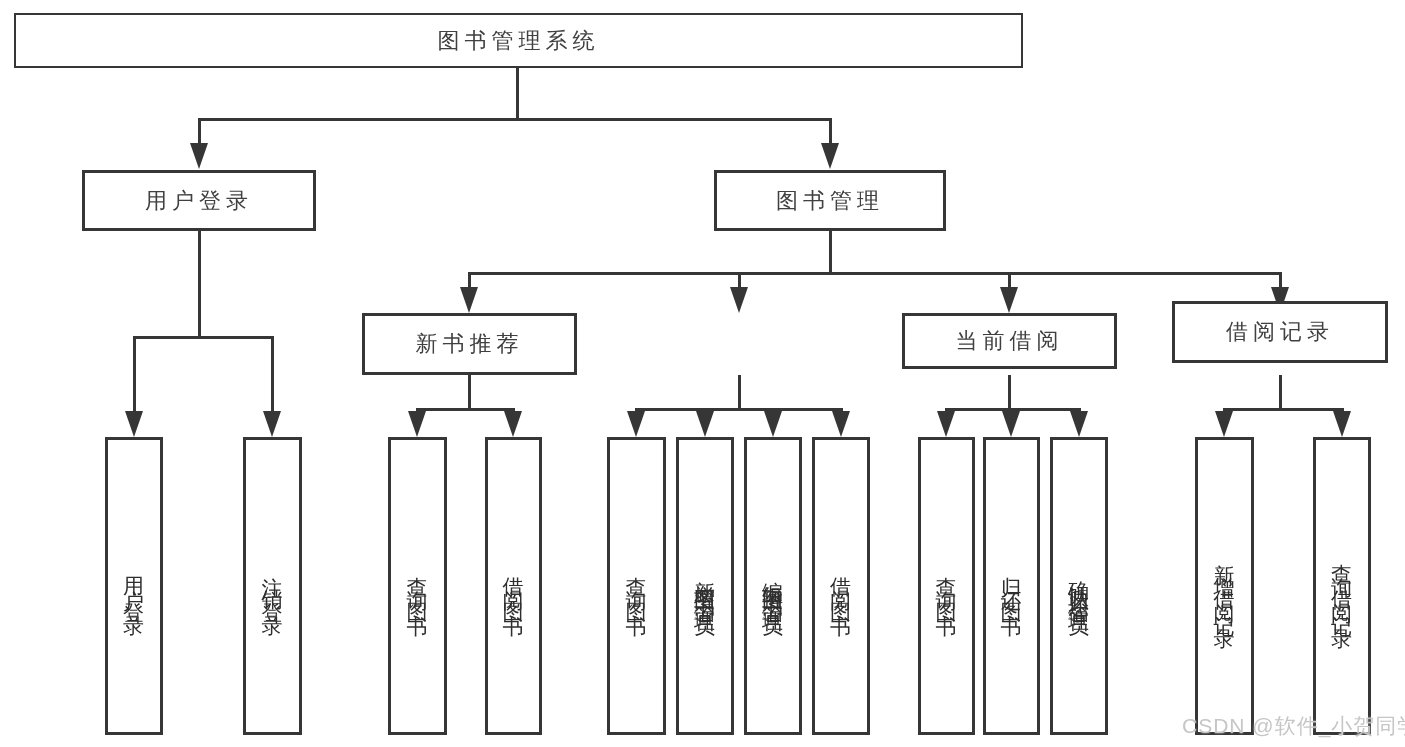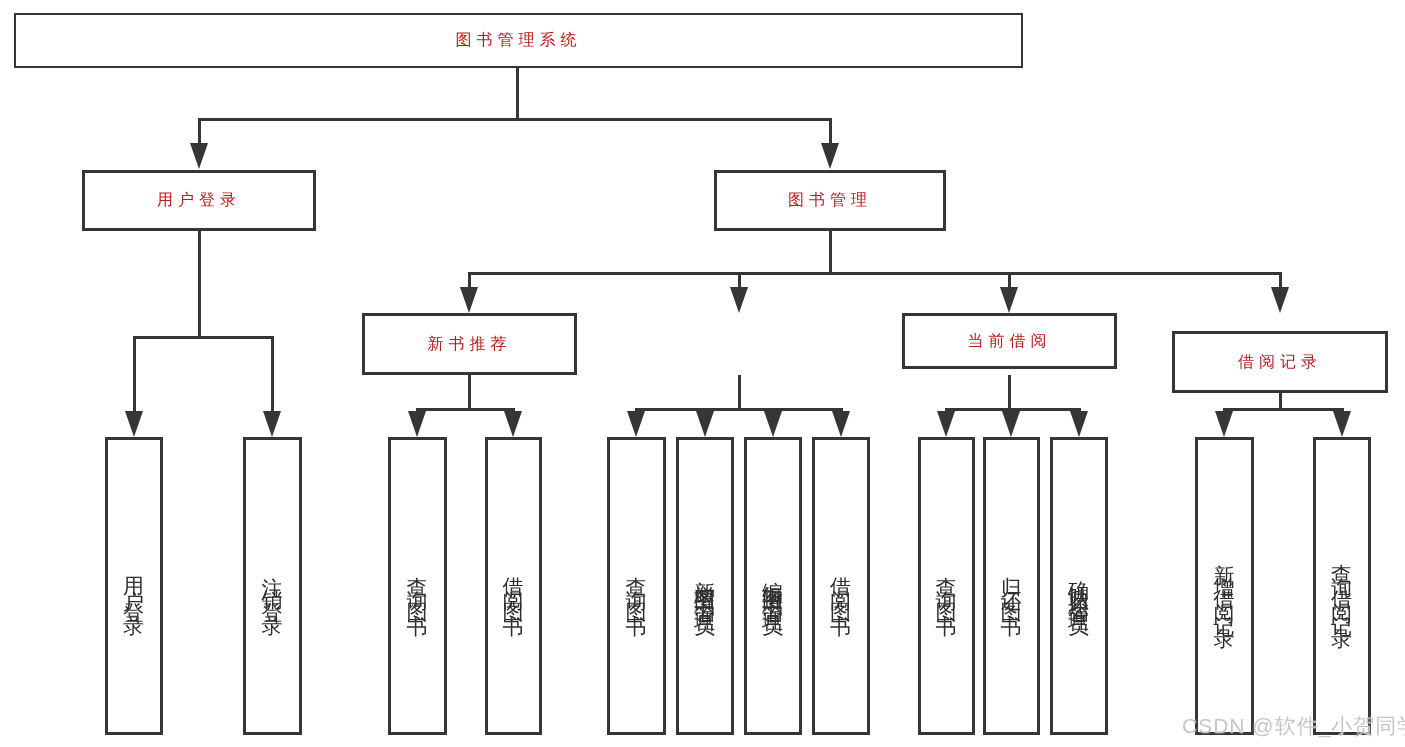--- a/index.html
+++ b/index.html
@@ -29,23 +29,23 @@
     position: absolute;
     box-sizing: border-box;
     border: 3px solid #363636;
     background: #ffffff;
     display: flex;
     align-items: center;
     justify-content: center;
     z-index: 2;
   }
   .hbox span {
-    font-size: 16px;
+    font-size: 22px;
     letter-spacing: 5px;
-    color: #b91c1c;
+    color: #404040;
     white-space: nowrap;
   }
   .hbox.root { border-width: 2px; }
   
   .vbox {
     position: absolute;
     box-sizing: border-box;
     border: 3px solid #363636;
     background: #ffffff;
     top: 437px;
@@ -141,21 +141,21 @@
   <div class="hbox" style="left:714px; top:170px; width:232px; height:61px;text-align:right;">
     <span>图书管理</span>
   </div>
 
   <div class="hbox" style="left:362px; top:313px; width:215px; height:62px;">
     <span>新书推荐</span>
   </div>
   <div class="hbox" style="left:902px; top:313px; width:215px; height:56px;">
     <span>当前借阅</span>
   </div>
-  <div class="hbox" style="left:1172px; top:331px; width:216px; height:62px;">
+  <div class="hbox" style="left:1172px; top:301px; width:216px; height:62px;">
     <span>借阅记录</span>
   </div>
 
   <div class="vbox" style="left:105px; width:58px;">
     <span>用户登录</span>
   </div>
   <div class="vbox" style="left:243px; width:59px;">
     <span>注销登录</span>
   </div>
 

